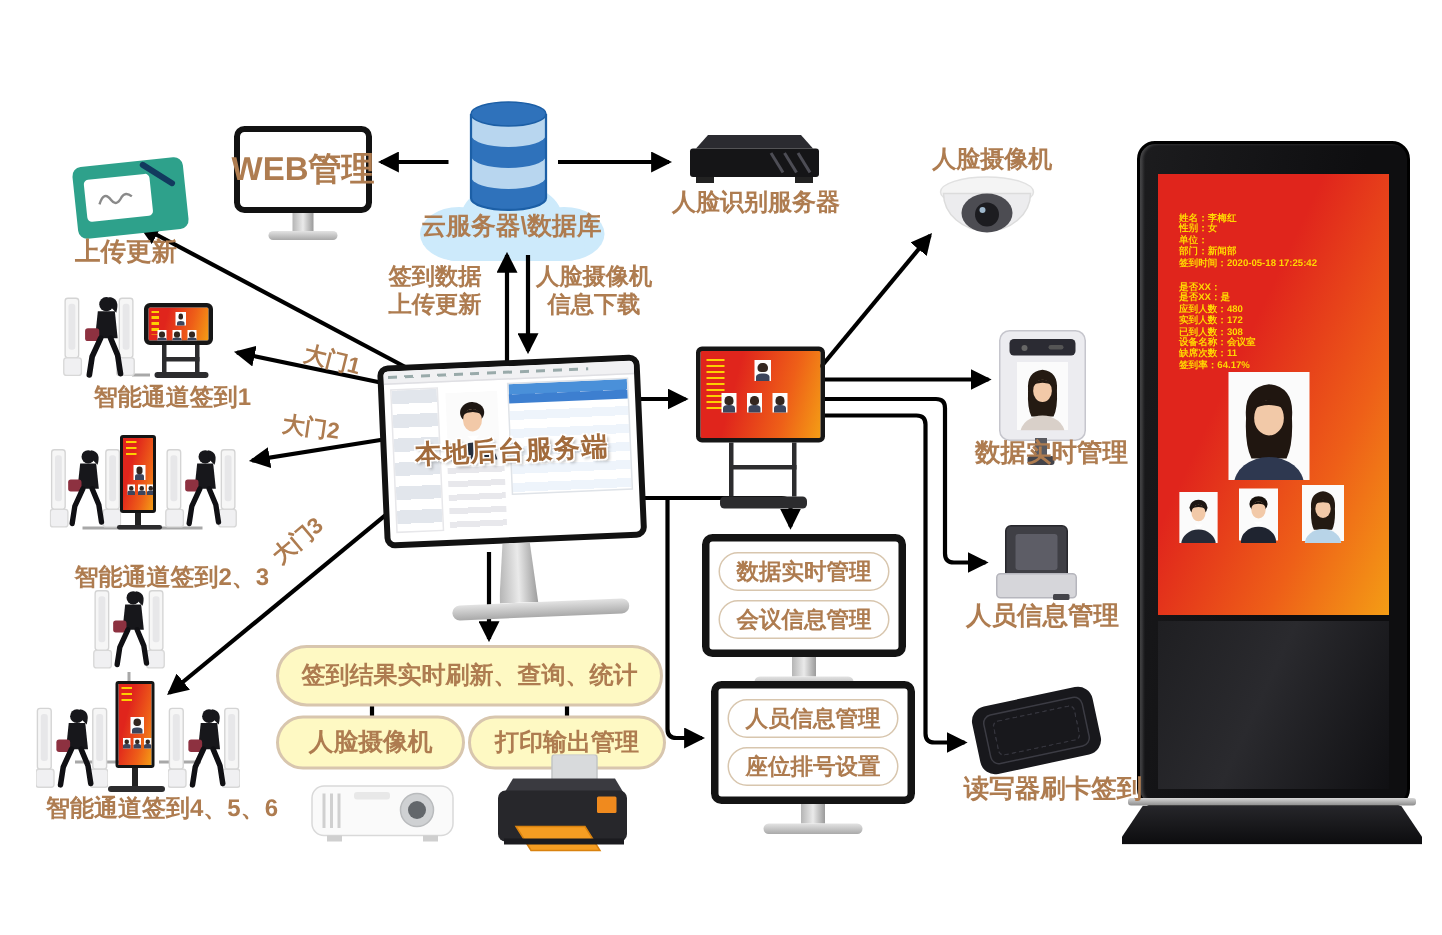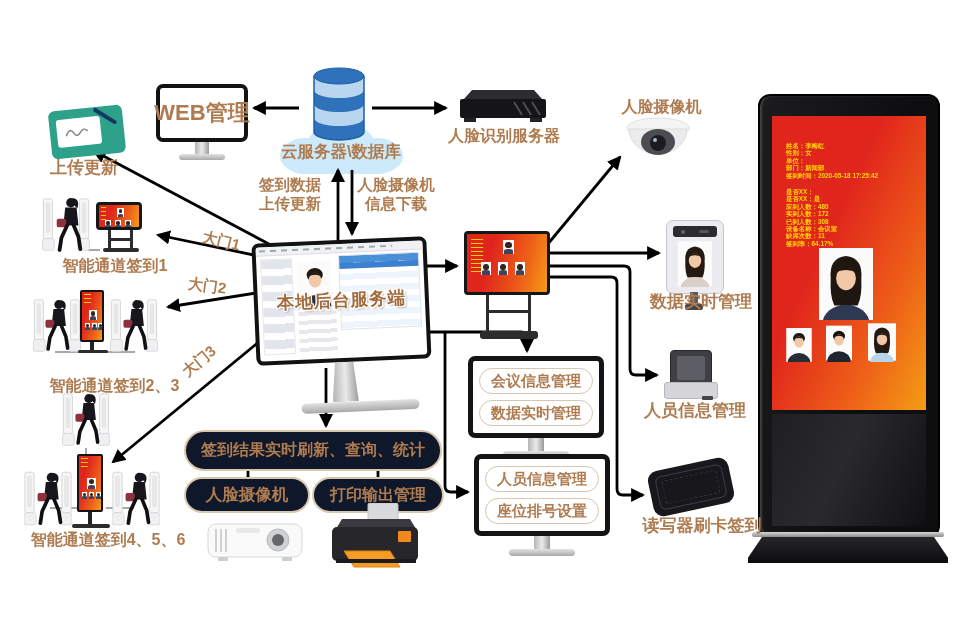--- a/index.html
+++ b/index.html
@@ -5,21 +5,21 @@
   html,body{margin:0;padding:0;background:#fff;}
   .stage{position:relative;width:961px;height:623px;background:#fff;overflow:hidden;
          font-family:"Liberation Sans",sans-serif;}
   .abs{position:absolute;}
   .lbl{position:absolute;color:var(--label,#ae7c50);font-weight:bold;text-align:center;
        line-height:1.22;z-index:7;white-space:nowrap;}
   .wires{position:absolute;left:0;top:0;z-index:4;pointer-events:none;}
   .dev{position:absolute;z-index:6;}
   .under{z-index:2;}
   
-  .pill{position:absolute;border:2px solid #d8c6ae;border-radius:22px;background:#0f172a;
+  .pill{position:absolute;border:2px solid #d8c6ae;border-radius:22px;background:#fef9c3;
         color:var(--label,#ae7c50);font-weight:bold;display:flex;align-items:center;
         justify-content:center;z-index:6;white-space:nowrap;}
   .mini-pill{border:1.5px solid #d8c6ae;border-radius:14px;color:var(--label,#ae7c50);
         font-weight:bold;font-size:15px;display:flex;align-items:center;justify-content:center;
         height:24px;margin:3px 6px;white-space:nowrap;}
   
   .bezel{border:4px solid #121212;background:#fff;border-radius:7px;box-sizing:border-box;}
   .tv-screen{border:5px solid #141414;border-radius:7px;background:#fff;box-sizing:border-box;
         display:flex;flex-direction:column;justify-content:center;}
   .neck{background:linear-gradient(90deg,#b5b5b5,#eaeaea,#9a9a9a);margin:0 auto;}
@@ -329,22 +329,22 @@
   <div class="lbl" style="left:624px;top:401px;width:142px;font-size:17px;">人员信息管理</div>
 
   <div class="dev" style="left:650px;top:464px;width:82px;height:46px;background:#18181c;border-radius:10px;transform:rotate(-12deg);">
     <div class="abs" style="left:7px;top:6px;right:7px;bottom:6px;border:1.5px solid #3c3c44;border-radius:6px;"></div>
     <div class="abs" style="left:13px;top:11px;right:13px;bottom:11px;border:1px dashed #34343c;border-radius:4px;"></div>
   </div>
   <div class="lbl" style="left:628px;top:516px;width:148px;font-size:17px;">读写器刷卡签到</div>
 
   <div class="dev" style="left:468px;top:356px;width:136px;">
     <div class="tv-screen" style="width:136px;height:82px;">
+      <div class="mini-pill">数据实时管理</div>
       <div class="mini-pill">会议信息管理</div>
-      <div class="mini-pill">数据实时管理</div>
     </div>
     <div class="neck" style="width:16px;height:13px;"></div>
     <div class="foot" style="width:66px;height:7px;"></div>
   </div>
 
   <div class="dev" style="left:474px;top:454px;width:136px;">
     <div class="tv-screen" style="width:136px;height:82px;">
       <div class="mini-pill">人员信息管理</div>
       <div class="mini-pill">座位排号设置</div>
     </div>

